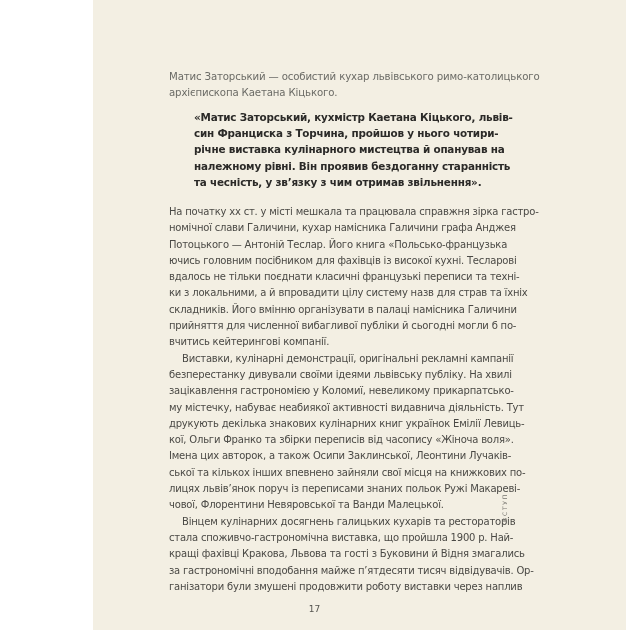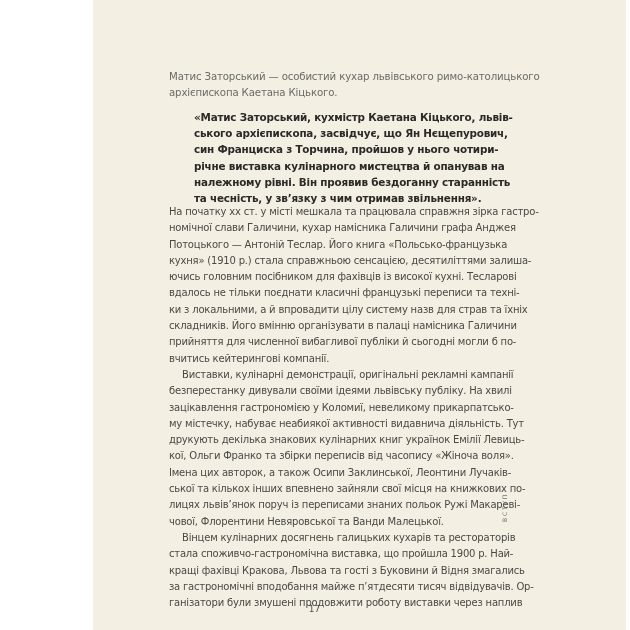--- a/index.html
+++ b/index.html
@@ -46,32 +46,30 @@
 <body>
 
 <div class="page">
   <div class="caption">
     <span>Матис Заторський — особистий кухар львівського римо-католицького</span>
     <span>архієпископа Каетана Кіцького.</span>
   </div>
 
   <div class="quote">
     <span>«Матис Заторський, кухмістр Каетана Кіцького, львів-</span>
-    <span>ського архієпископа, засвідчує, що Ян Нєщепурович,</span>
     <span>син Франциска з Торчина, пройшов у нього чотири-</span>
     <span>річне виставка кулінарного мистецтва й опанував на</span>
     <span>належному рівні. Він проявив бездоганну старанність</span>
     <span>та чесність, у зв’язку з чим отримав звільнення».</span>
   </div>
 
   <div class="body-text">
     <span>На початку xx ст. у місті мешкала та працювала справжня зірка гастро-</span>
     <span>номічної слави Галичини, кухар намісника Галичини графа Анджея</span>
     <span>Потоцького — Антоній Теслар. Його книга «Польсько-французька</span>
-    <span>кухня» (1910 р.) стала справжньою сенсацією, десятиліттями залиша-</span>
     <span>ючись головним посібником для фахівців із високої кухні. Тесларові</span>
     <span>вдалось не тільки поєднати класичні французькі переписи та техні-</span>
     <span>ки з локальними, а й впровадити цілу систему назв для страв та їхніх</span>
     <span>складників. Його вмінню організувати в палаці намісника Галичини</span>
     <span>прийняття для численної вибагливої публіки й сьогодні могли б по-</span>
     <span>вчитись кейтерингові компанії.</span>
     <span class="indent">Виставки, кулінарні демонстрації, оригінальні рекламні кампанії</span>
     <span>безперестанку дивували своїми ідеями львівську публіку. На хвилі</span>
     <span>зацікавлення гастрономією у Коломиї, невеликому прикарпатсько-</span>
     <span>му містечку, набуває неабиякої активності видавнича діяльність. Тут</span>

